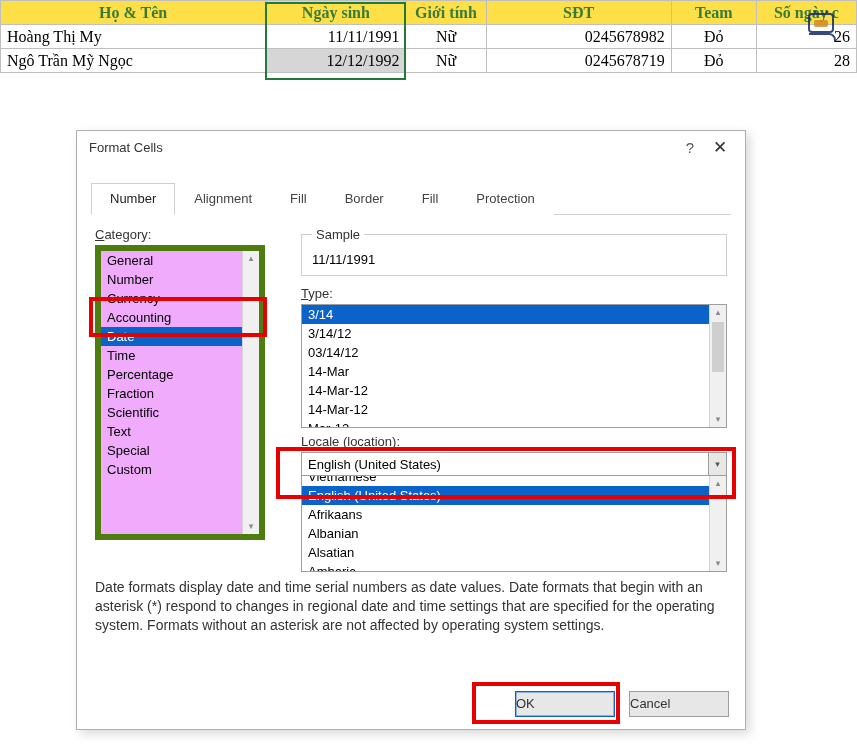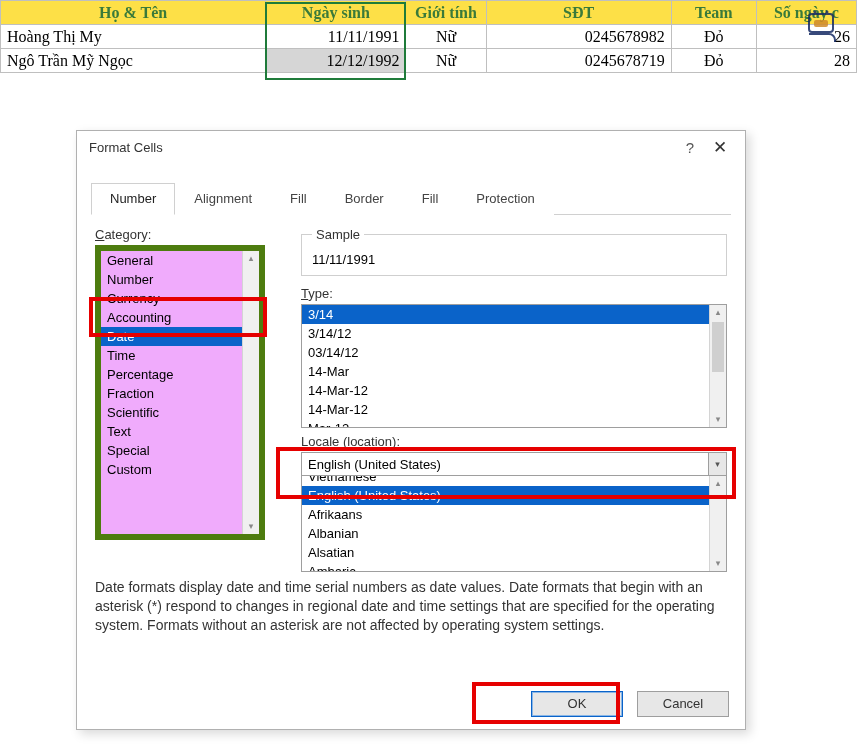--- a/index.html
+++ b/index.html
@@ -223,27 +223,27 @@
     line-height: 1.35;
   }
   .footer {
     position: absolute;
     right: 16px;
     bottom: 12px;
     display: flex;
     gap: 14px;
   }
   .btn {
-    width: 92px;
+    width: 100px;
     height: 26px;
     border: 1px solid #9e9e9e;
     background: #e7e7e7;
     font-size: 13px;
     color: #333;
-    text-align: center;
+    text-align: left;
     line-height: 24px;
   }
   .btn.primary {
     border: 1px solid #0a63c9;
     background: #e7e7e7;
     box-shadow: inset 0 0 0 1px #8ab6e6;
   }
   .watermark {
     position: absolute;
     right: 10px; top: 10px;

